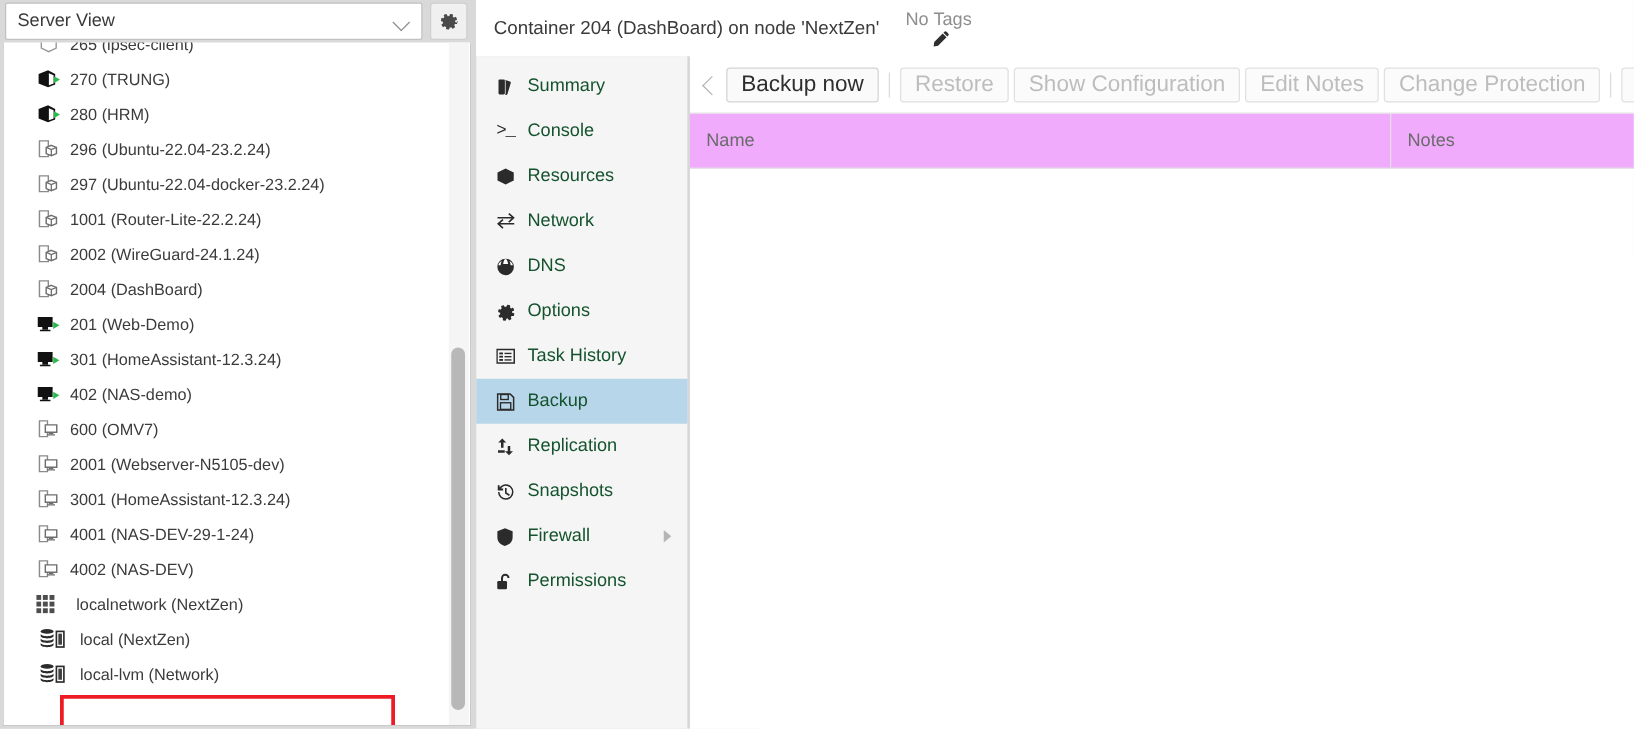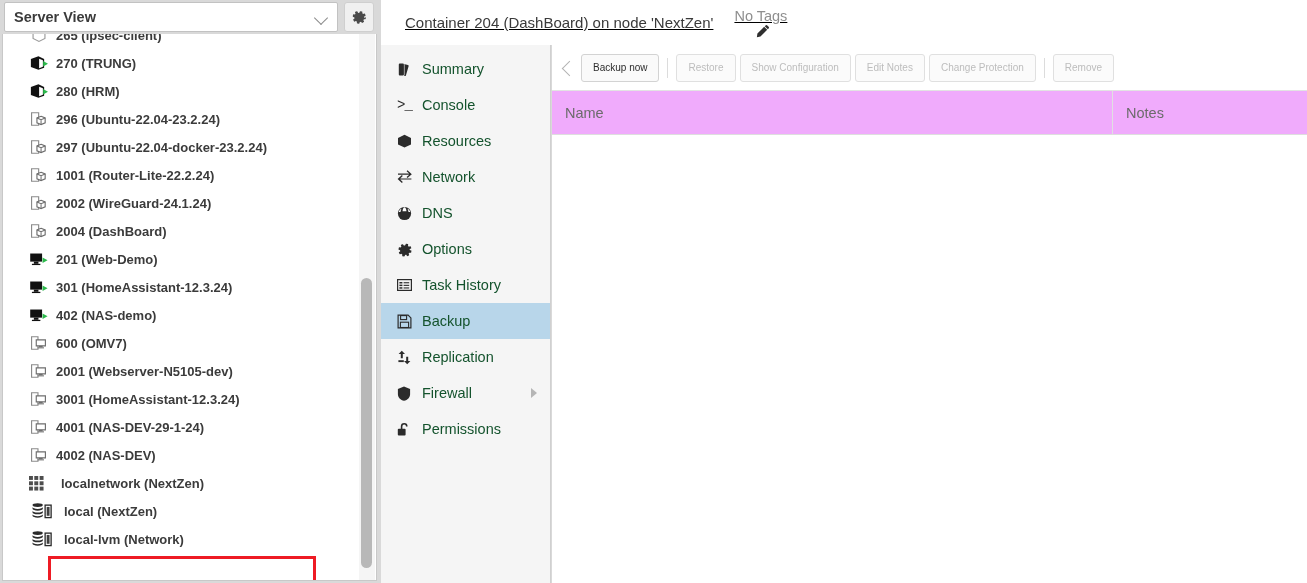--- a/index.html
+++ b/index.html
@@ -16,21 +16,20 @@
     width: 1307px; height: 583px;
     background: #d9d9d9;
   }
 
   
   .left-panel {
     position: absolute;
     left: 0; top: 0;
     width: 379px; height: 583px;
     background: #d9d9d9;
-    font-weight: bold;
   }
   .viewselector-bar {
     position: absolute;
     left: 0; top: 0;
     width: 379px; height: 34px;
     background: #d9d9d9;
   }
   .view-combo {
     position: absolute;
     left: 4px; top: 2px;
@@ -191,22 +190,21 @@
     width: 755px; height: 583px;
     background: #ffffff;
   }
   .title-bar {
     position: absolute;
     left: -171px; top: 0;
     width: 926px; height: 45px;
     background: #ffffff;
     display: flex;
     align-items: center;
-    padding-left: 24px;
-    text-decoration: underline;
+    padding-left: 14px;
   }
   .title-txt {
     font-size: 15px;
     color: #3a3a3a;
     white-space: nowrap;
   }
   .tags-area {
     display: flex;
     align-items: center;
     margin-left: 21px;
@@ -247,21 +245,21 @@
     border-bottom: 1.6px solid #b3b3b3;
     transform: rotate(45deg);
   }
   .tb-btn {
     height: 28px;
     padding: 0 11px;
     margin: 0 2px;
     background: #fbfbfb;
     border: 1px solid #e0e0e0;
     border-radius: 3px;
-    font-size: 10px;
+    font-size: 18px;
     font-family: "Liberation Sans", sans-serif;
     color: #bdbdbd;
     white-space: nowrap;
     cursor: default;
     display: flex; align-items: center;
   }
   .tb-btn.enabled {
     color: #2e2e2e;
     background: #fafafa;
     border-color: #d3d3d3;
@@ -629,20 +627,29 @@
               <path fill="#2b2b2b" d="M10.2 14.2L7 11h2.2V6.8h2V11h2.2z"></path>
               <path fill="#2b2b2b" d="M2.2 9.2h4.2v2H2.2z" opacity="0"></path>
               <path fill="#2b2b2b" d="M1.4 10.2h5.4v1.9H1.4z"></path>
               <path fill="#2b2b2b" d="M8.2 2.9h5.4v1.9H8.2z" opacity="0"></path>
             </svg>
           </span>
           <span class="nav-txt">Replication</span>
         </div>
         <div class="nav-item">
           <span class="nav-ico">
+            <svg width="15" height="15" viewBox="0 0 15 15">
+              <path fill="#2b2b2b" d="M7.6 1.4c-2 0-3.8 1-4.9 2.6V2.1H1.2v4.3h4.3V4.7H3.9C4.7 3.4 6 2.6 7.6 2.6a5 5 0 11-5 5H1.4a6.2 6.2 0 106.2-6.2z"></path>
+              <path fill="#2b2b2b" d="M7 4.4h1.3v3.6l2.6 1.6-.7 1.1-3.2-2z"></path>
+            </svg>
+          </span>
+          <span class="nav-txt">Snapshots</span>
+        </div>
+        <div class="nav-item">
+          <span class="nav-ico">
             <svg width="14" height="15" viewBox="0 0 14 15">
               <path fill="#2b2b2b" d="M7 0.6L.9 2.9v5c0 3.5 2.6 6 6.1 6.8 3.5-.8 6.1-3.3 6.1-6.8v-5z"></path>
             </svg>
           </span>
           <span class="nav-txt">Firewall</span>
           <span class="nav-arrow"></span>
         </div>
         <div class="nav-item">
           <span class="nav-ico">
             <svg width="15" height="15" viewBox="0 0 15 15">

